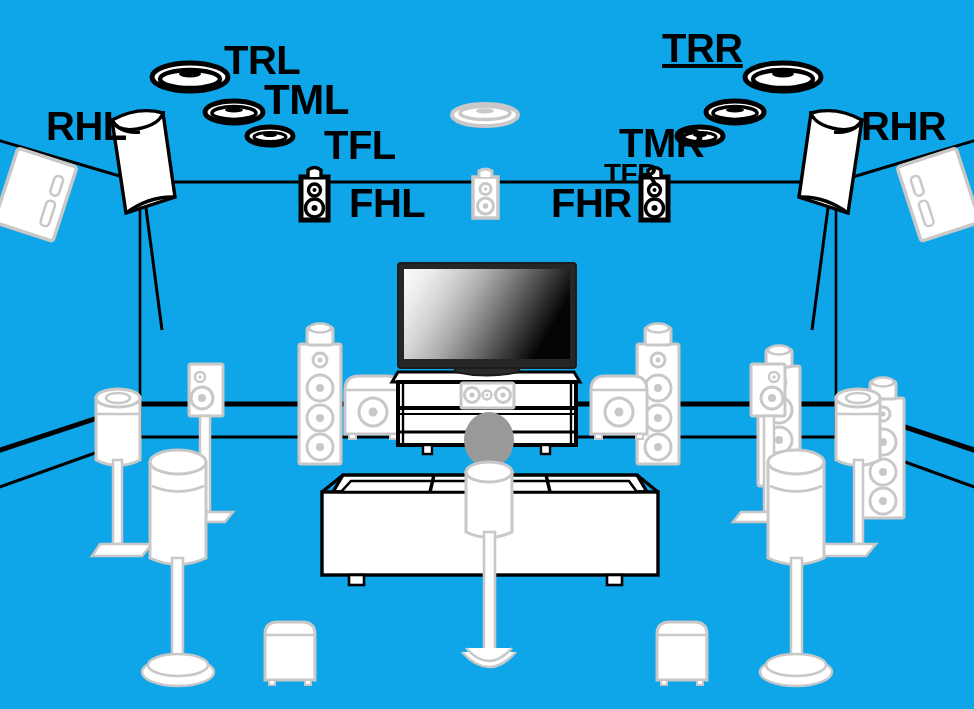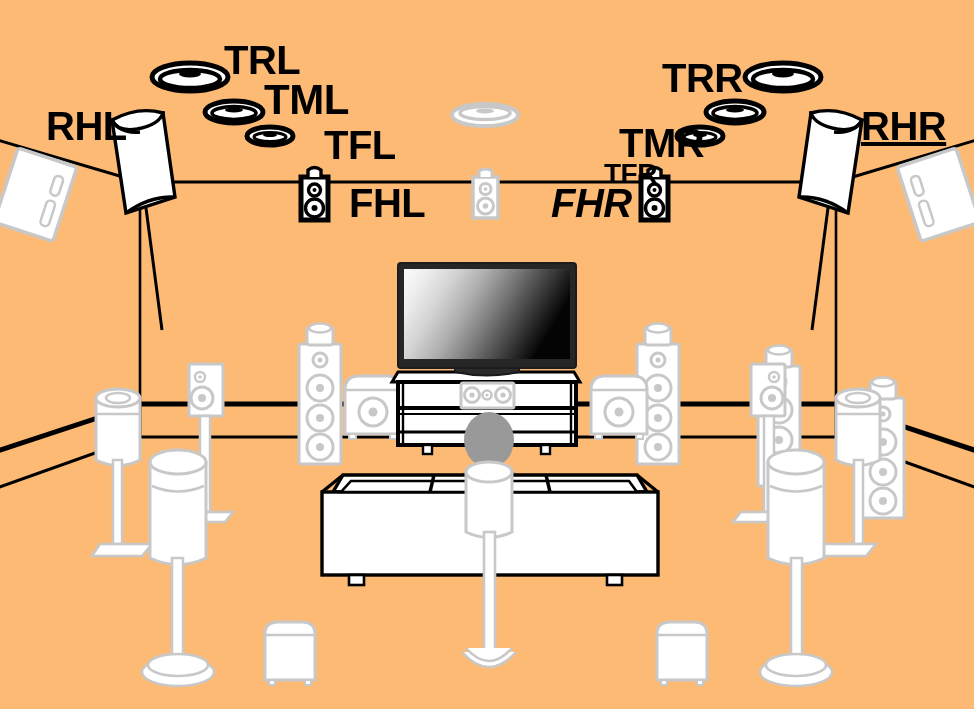--- a/index.html
+++ b/index.html
@@ -1,19 +1,19 @@
 <!DOCTYPE html>
 <html><head>
 <meta charset="utf-8">
 <style>
   html,body{margin:0;padding:0;background:#ffffff;}
   #stage{
     position:relative;
     width:974px;height:709px;
-    background:#fdba74;
+    background:#0ea5e9;
     font-family:"Liberation Sans", sans-serif;
     overflow:hidden;
   }
   #scene{position:absolute;left:0;top:0;width:974px;height:709px;}
   .lbl{
     position:absolute;
     font-family:"Liberation Sans", sans-serif;
     font-weight:bold;
     color:#000000;
     white-space:nowrap;
@@ -320,19 +320,19 @@
       <line x1="828" y1="208" x2="812" y2="330" stroke="#000" stroke-width="3"></line>
     </g>
   </svg>
 
   <div class="lbl" style="left:224px;top:40px;font-size:40px;">TRL</div>
   <div class="lbl" style="left:264px;top:79px;font-size:42px;">TML</div>
   <div class="lbl" style="left:304px;top:125px;font-size:40px;margin-left:20px;">TFL</div>
   <div class="lbl" style="left:46px;top:106px;font-size:40px;">RHL</div>
   <div class="lbl" style="left:349px;top:183px;font-size:40px;text-align:right;">FHL</div>
 
-  <div class="lbl" style="left:662px;top:58px;font-size:40px;">TRR</div>
+  <div class="lbl" style="left:662px;top:28px;font-size:40px;text-decoration:underline;">TRR</div>
   <div class="lbl" style="left:619px;top:91px;font-size:40px;margin-top:32px;">TMR</div>
   <div class="lbl" style="left:604px;top:125px;font-size:28px;margin-top:35px;">TFR</div>
-  <div class="lbl" style="left:861px;top:106px;font-size:40px;text-decoration:underline;">RHR</div>
-  <div class="lbl" style="left:551px;top:183px;font-size:40px;font-style:italic;">FHR</div>
+  <div class="lbl" style="left:861px;top:106px;font-size:40px;">RHR</div>
+  <div class="lbl" style="left:551px;top:183px;font-size:40px;">FHR</div>
 
 </div>
 
 </body></html>

